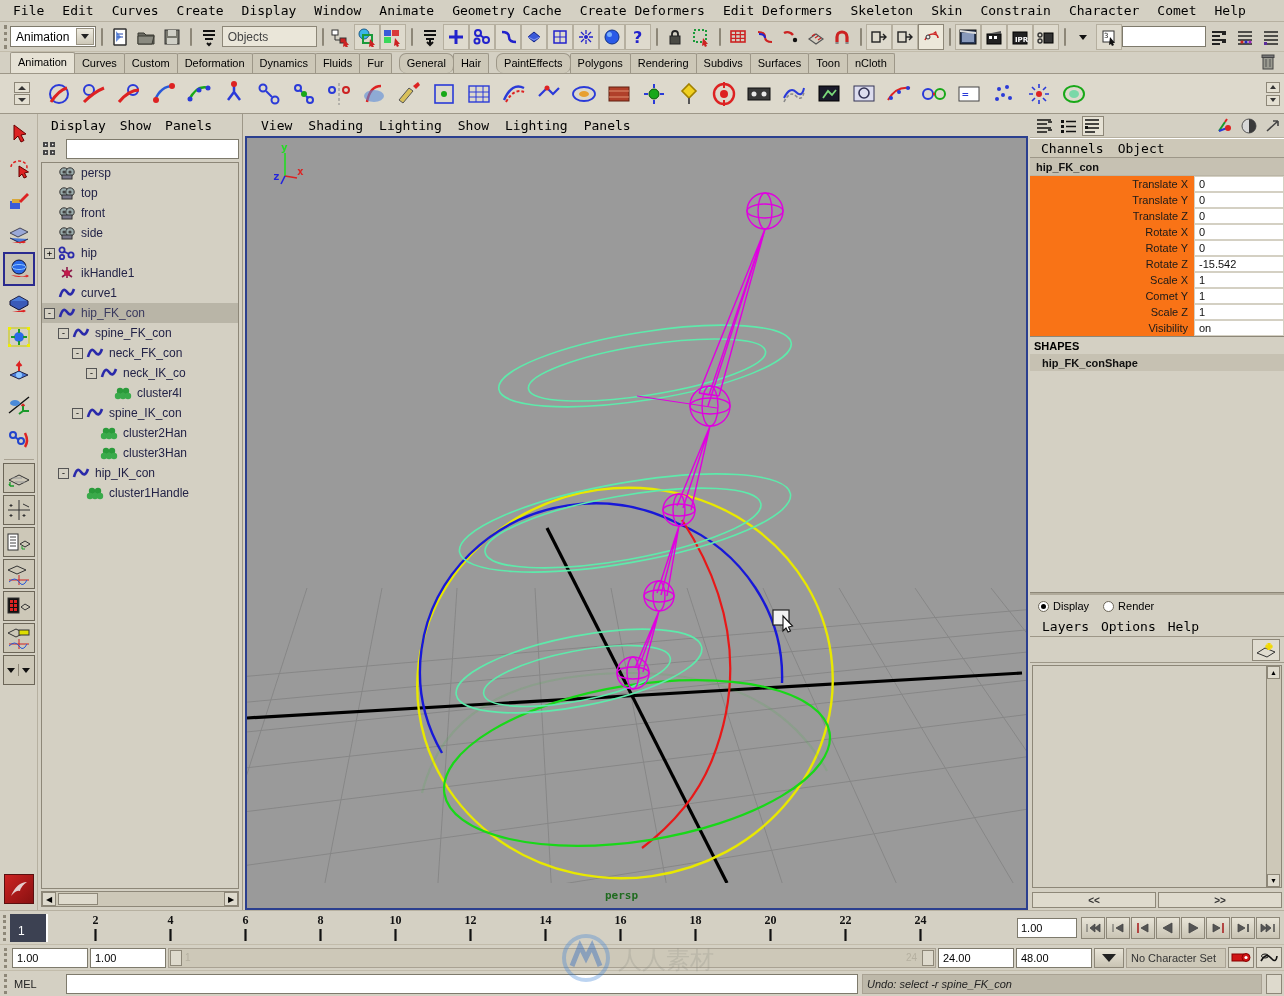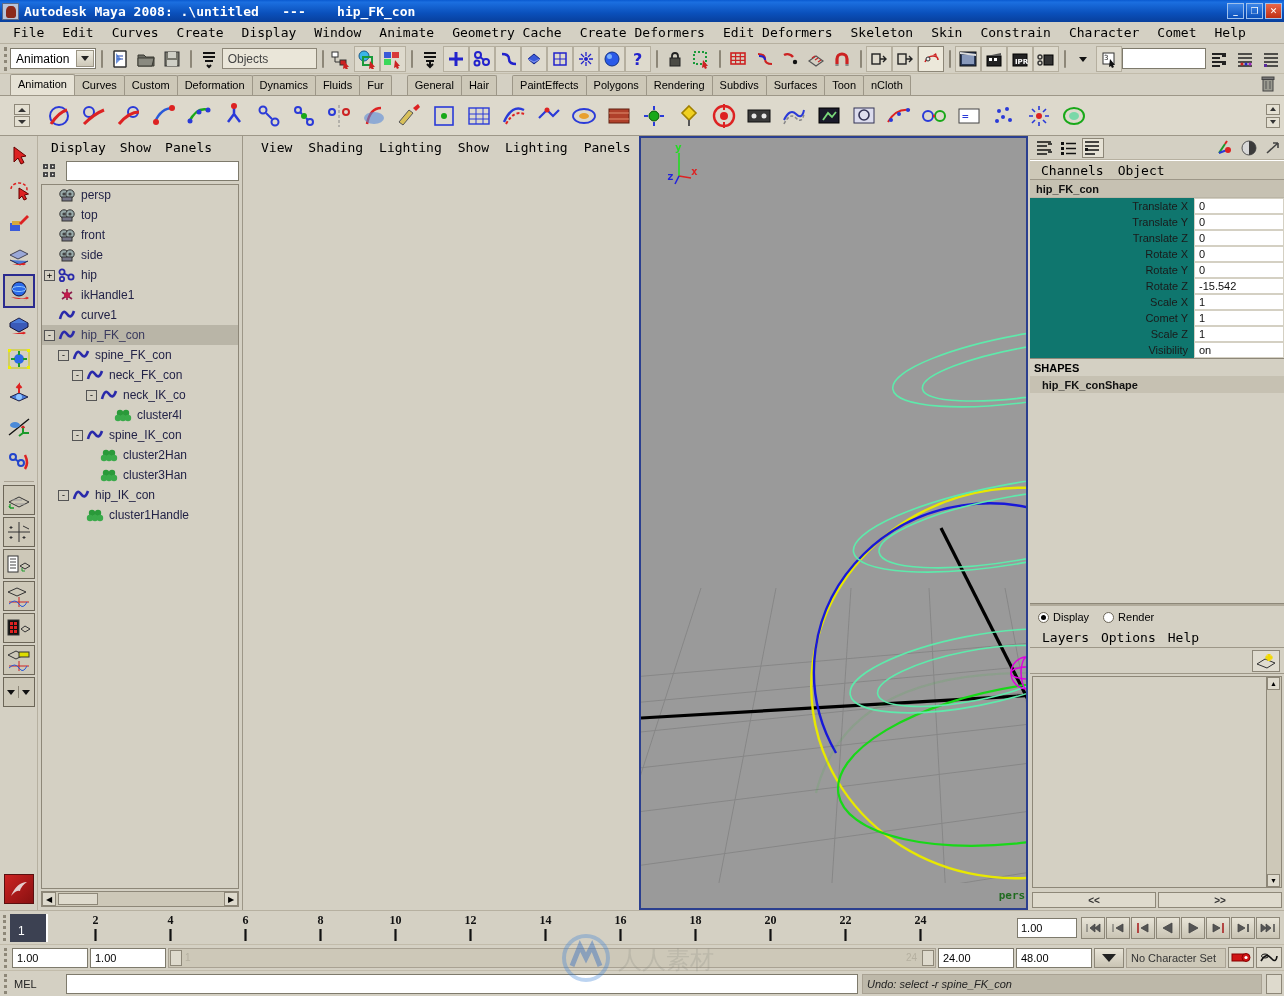--- a/index.html
+++ b/index.html
@@ -116,21 +116,21 @@
     border-bottom:1px solid #9d9788;
     position: relative;
   }
   .shelftab {
     padding: 2px 7px 3px 7px; margin-right:-1px;
     border:1px solid #9d9788; border-bottom:none;
     background:#cdc8b8; color:#000; line-height:14px;
     border-radius:2px 2px 0 0;
   }
   .shelftab.sel { background:#e6e2d5; font-weight:normal; padding-bottom:4px;}
-  .shelftab.gap { margin-left:16px; }
+  .shelftab.gap { margin-left:8px;border-radius:7px; }
   .trashbin {
     position:absolute; right:8px; top:1px; width:16px; height:18px;
   }
 
   
   .shelfrow {
     height: 40px; flex:0 0 40px;
     background:#ddd9cc;
     display:flex; align-items:center;
     border-bottom:1px solid #9d9788;
@@ -217,21 +217,21 @@
   .tlbl { padding-left:2px; }
   .out-scroll {
     height:16px;flex:0 0 16px;margin:2px 3px 3px 3px;
     border:1px solid #8d8778;background:#cdc8b8;display:flex;align-items:center;
   }
   .out-scroll .sb{width:14px;height:14px;background:#dedacd;border:1px solid #8d8778;display:flex;align-items:center;justify-content:center;font-size:8px;}
   .out-scroll .thumb{width:40px;height:12px;background:#dedacd;border:1px solid #8d8778;margin-left:2px;}
   .out-scroll .track{flex:1 1 auto;}
 
   
-  .viewwrap { flex:1 1 auto; display:flex; flex-direction:row; min-width:0; padding:0 2px;justify-content:space-between; }
+  .viewwrap { flex:1 1 auto; display:flex; flex-direction:column; min-width:0; padding:0 2px;justify-content:space-between; }
   .view-menu {
     height:22px;flex:0 0 22px;display:flex;align-items:center;
     font-family:"DejaVu Sans Mono",monospace;font-size:13px;padding-left:8px;
   }
   .view-menu .mi{padding:1px 8px;}
   .viewport {
     flex:1 1 auto; background:#9a9a9a; border:2px solid #2b3f8f;
     position:relative; overflow:hidden;
   }
   .viewport svg { position:absolute; left:0; top:0; }
@@ -247,21 +247,21 @@
     border-bottom:1px solid #b6b0a0;
   }
   .cb-ticon{width:22px;height:20px;display:flex;align-items:center;justify-content:center;border:1px solid transparent;}
   .cb-ticon.on{border:1px solid #8d8778;background:#e6e2d5;}
   .cb-spacer{flex:1 1 auto;}
   .cb-menurow {
     height:20px;flex:0 0 20px;background:#cdc8b8;border-top:1px solid #fff;border-bottom:1px solid #9d9788;
     display:flex;align-items:center;font-family:"DejaVu Sans Mono",monospace;font-size:13px;padding-left:4px;
   }
   .cb-menurow .mi{padding:0 7px;}
-  .cb-body{flex:0 0 auto;background:#0f766e;}
+  .cb-body{flex:0 0 auto;background:#f97316;}
   .cb-objrow{
     height:18px;background:#c6c1b2;display:flex;align-items:center;
     font-size:11px;font-weight:bold;color:#111;padding-left:6px;border-bottom:1px solid #bab5a6;
   }
   .cb-attr{height:16px;display:flex;align-items:center;font-size:11px;}
   .cb-attr .nm{flex:1 1 auto;text-align:right;padding-right:6px;color:#1a1a1a;}
   .cb-attr .vl{width:90px;flex:0 0 90px;background:#fff;border:1px solid #d4d0c3;height:16px;
     display:flex;align-items:center;padding-left:4px;color:#111;}
   .cb-section{height:18px;display:flex;align-items:center;font-size:11px;font-weight:bold;
     padding-left:4px;background:#d4d0c3;border-top:1px solid #8d8778;}
@@ -329,29 +329,20 @@
     font-size:11px;display:flex;align-items:center;padding-left:4px;color:#222;font-style:italic;}
   .cl-btn{width:16px;flex:0 0 16px;height:20px;background:#dedacd;border:1px solid #8d8778;}
 
   .watermark{position:absolute;pointer-events:none;opacity:0.45;}
 </style>
 </head>
 <body>
 
 <div id="app">
 
-  <div class="titlebar">
-    <div class="tb-icon"></div>
-    <div class="tb-title">Autodesk Maya 2008: .\untitled   ---    hip_FK_con</div>
-    <div class="tb-btns">
-      <div class="tb-btn">_</div>
-      <div class="tb-btn">❐</div>
-      <div class="tb-btn close">✕</div>
-    </div>
-  </div>
 
   <div class="menubar" id="menubar">
       <div class="mi">File</div>
       <div class="mi">Edit</div>
       <div class="mi">Curves</div>
       <div class="mi">Create</div>
       <div class="mi">Display</div>
       <div class="mi">Window</div>
       <div class="mi">Animate</div>
       <div class="mi">Geometry Cache</div>

